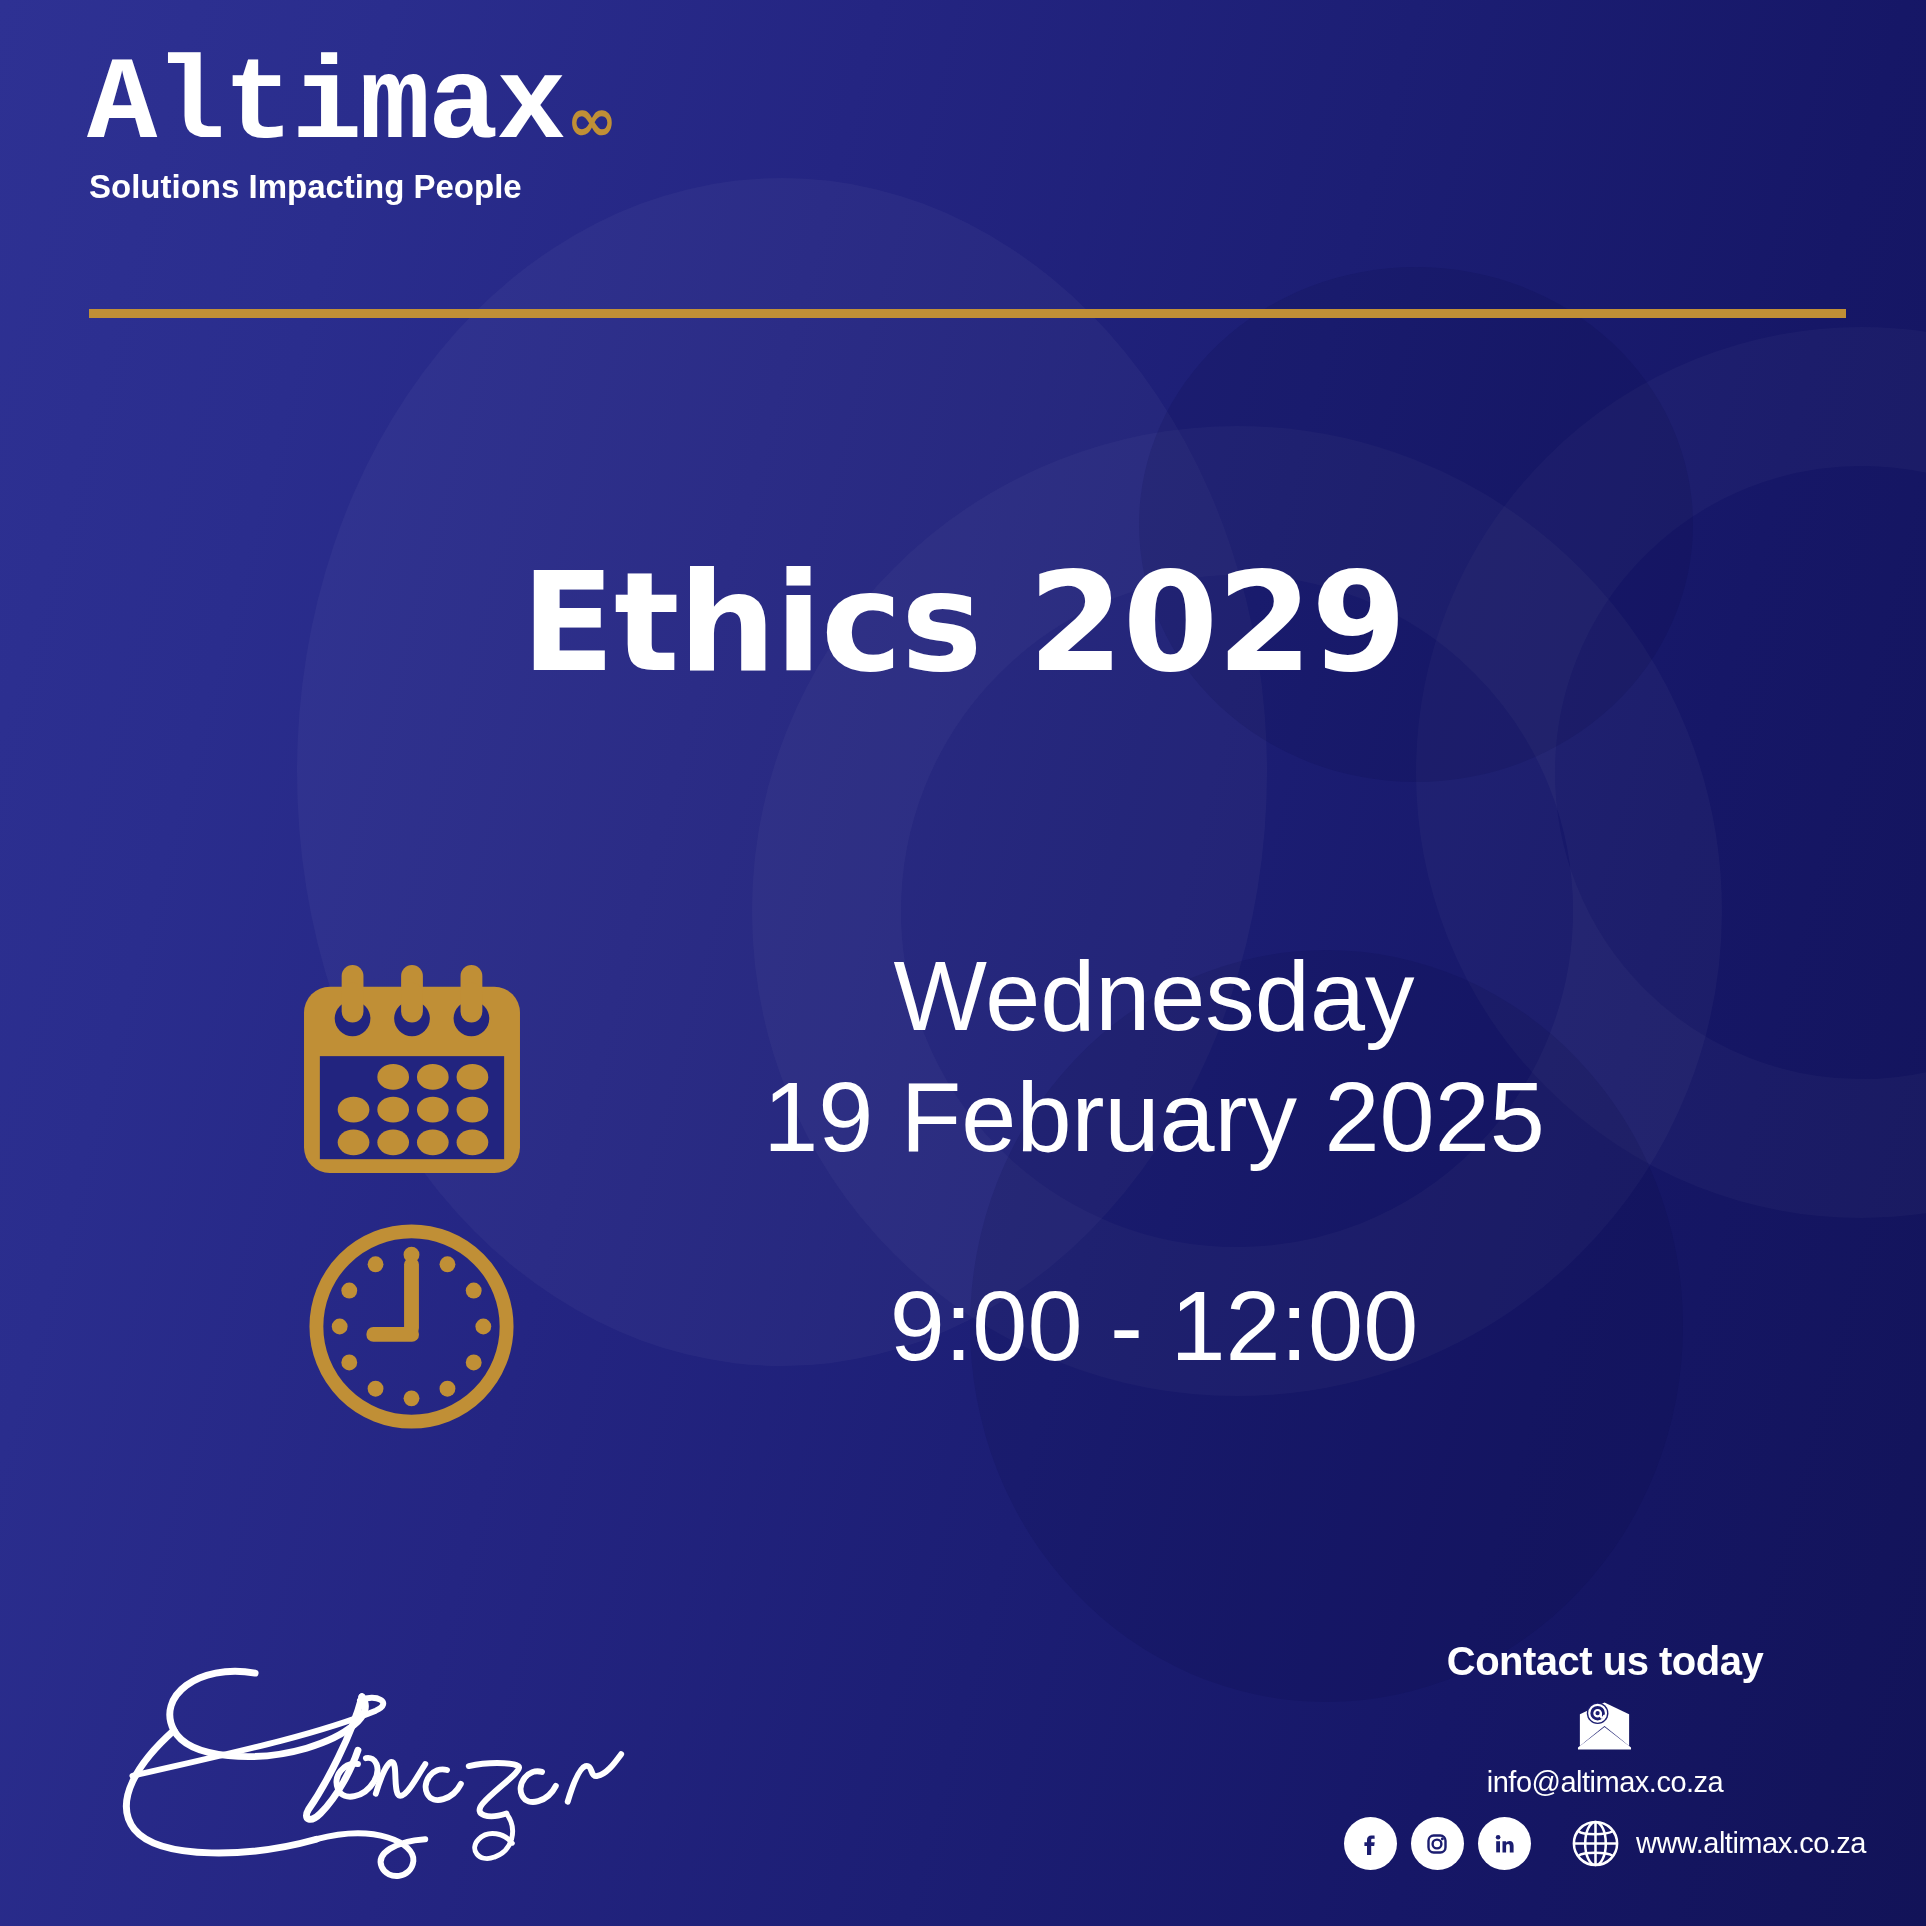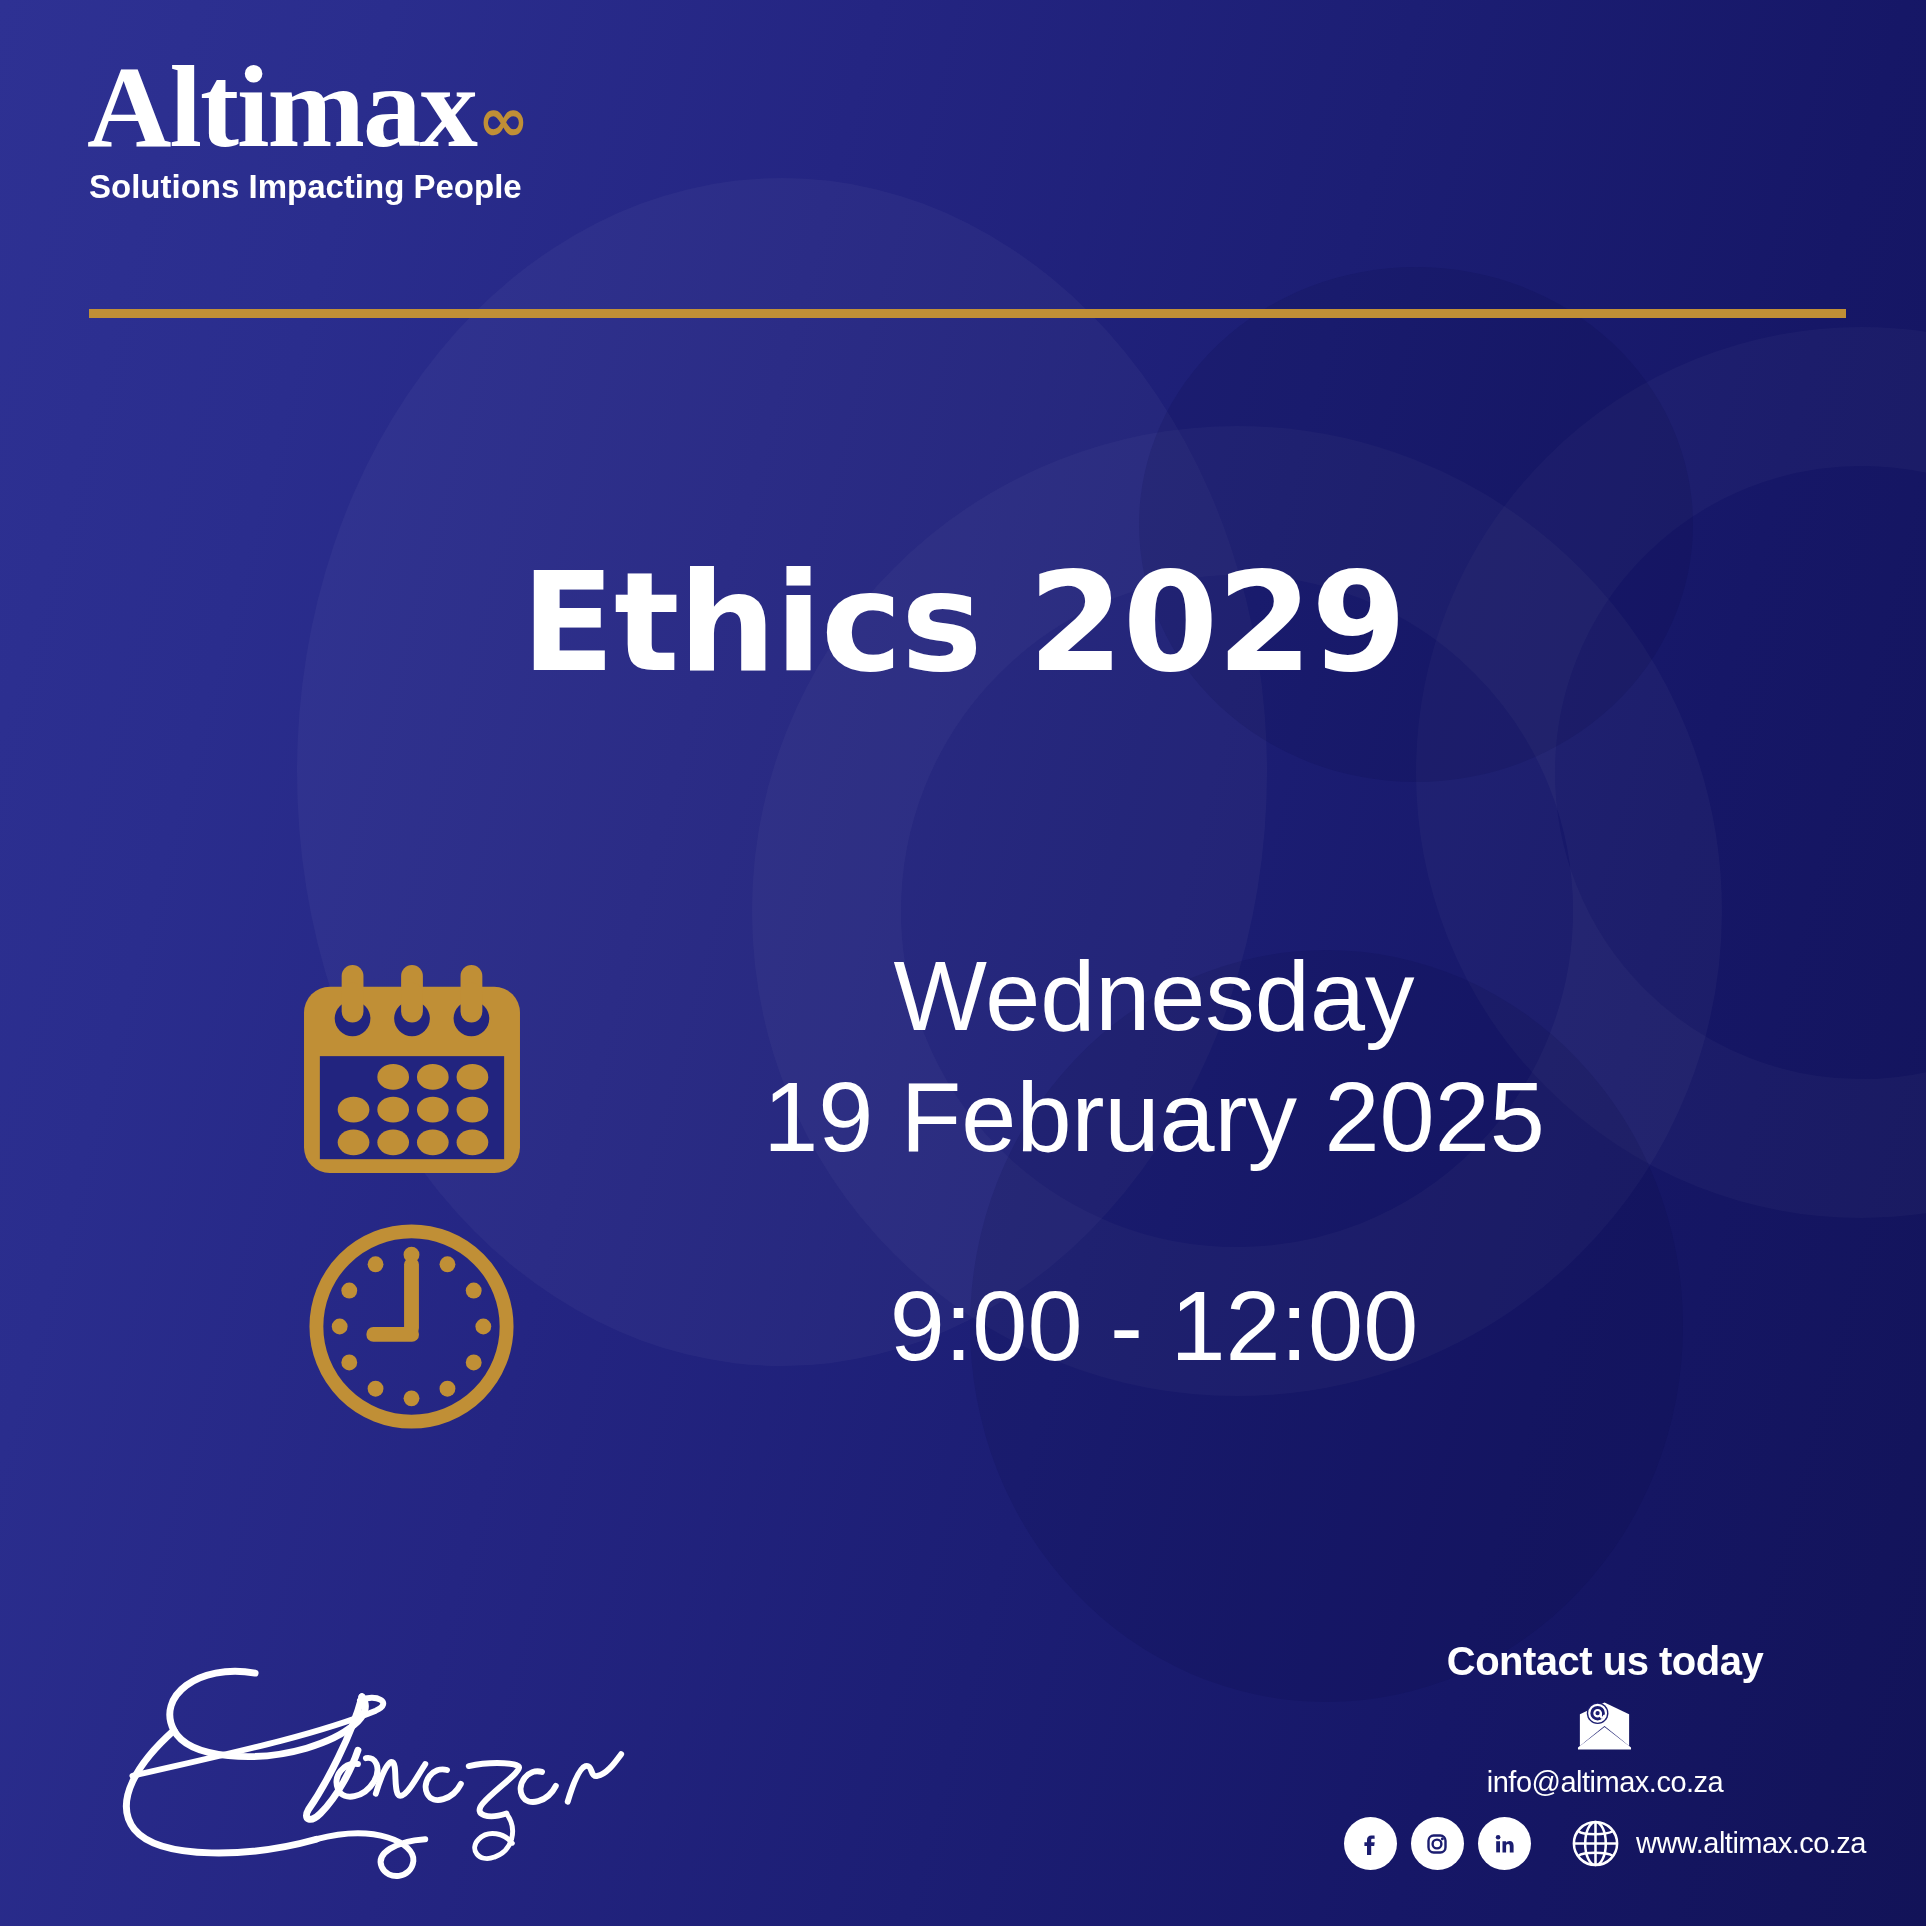--- a/index.html
+++ b/index.html
@@ -52,21 +52,21 @@
   .logo-block {
     position: absolute;
     left: 87px;
     top: 51px;
   }
   .logo-row {
     display: flex;
     align-items: flex-end;
   }
   .logo-word {
-    font-family: Liberation Serif, serif;
+    font-family: Liberation Mono, monospace;
     font-weight: bold;
     font-size: 117px;
     line-height: 0.95;
     color: #ffffff;
     letter-spacing: -2px;
   }
   .logo-infinity {
     font-family: "DejaVu Sans", sans-serif;
     font-weight: bold;
     font-size: 61px;

